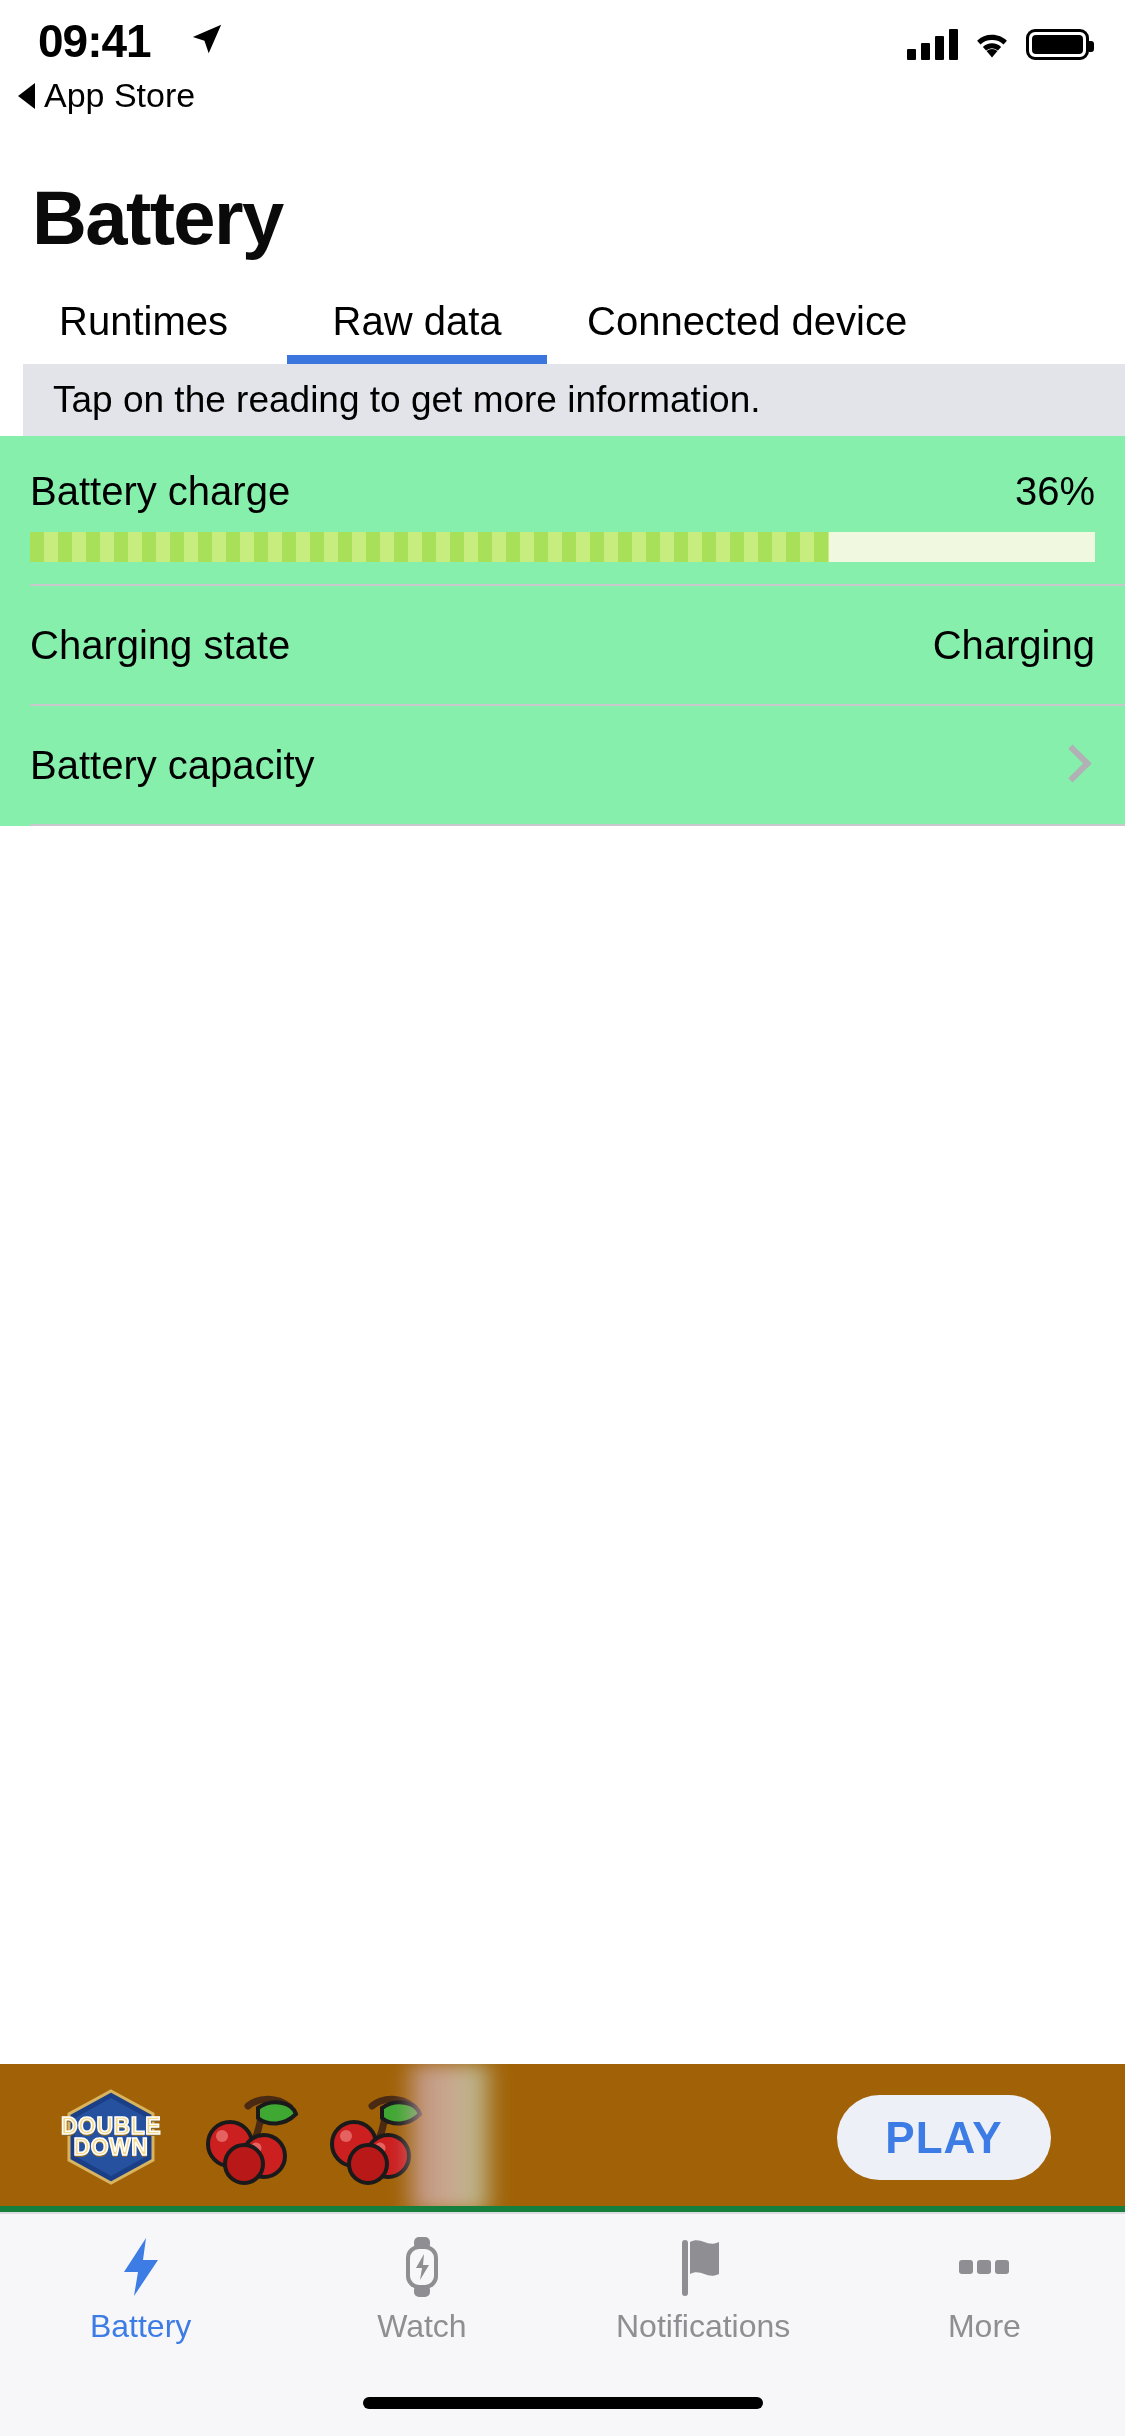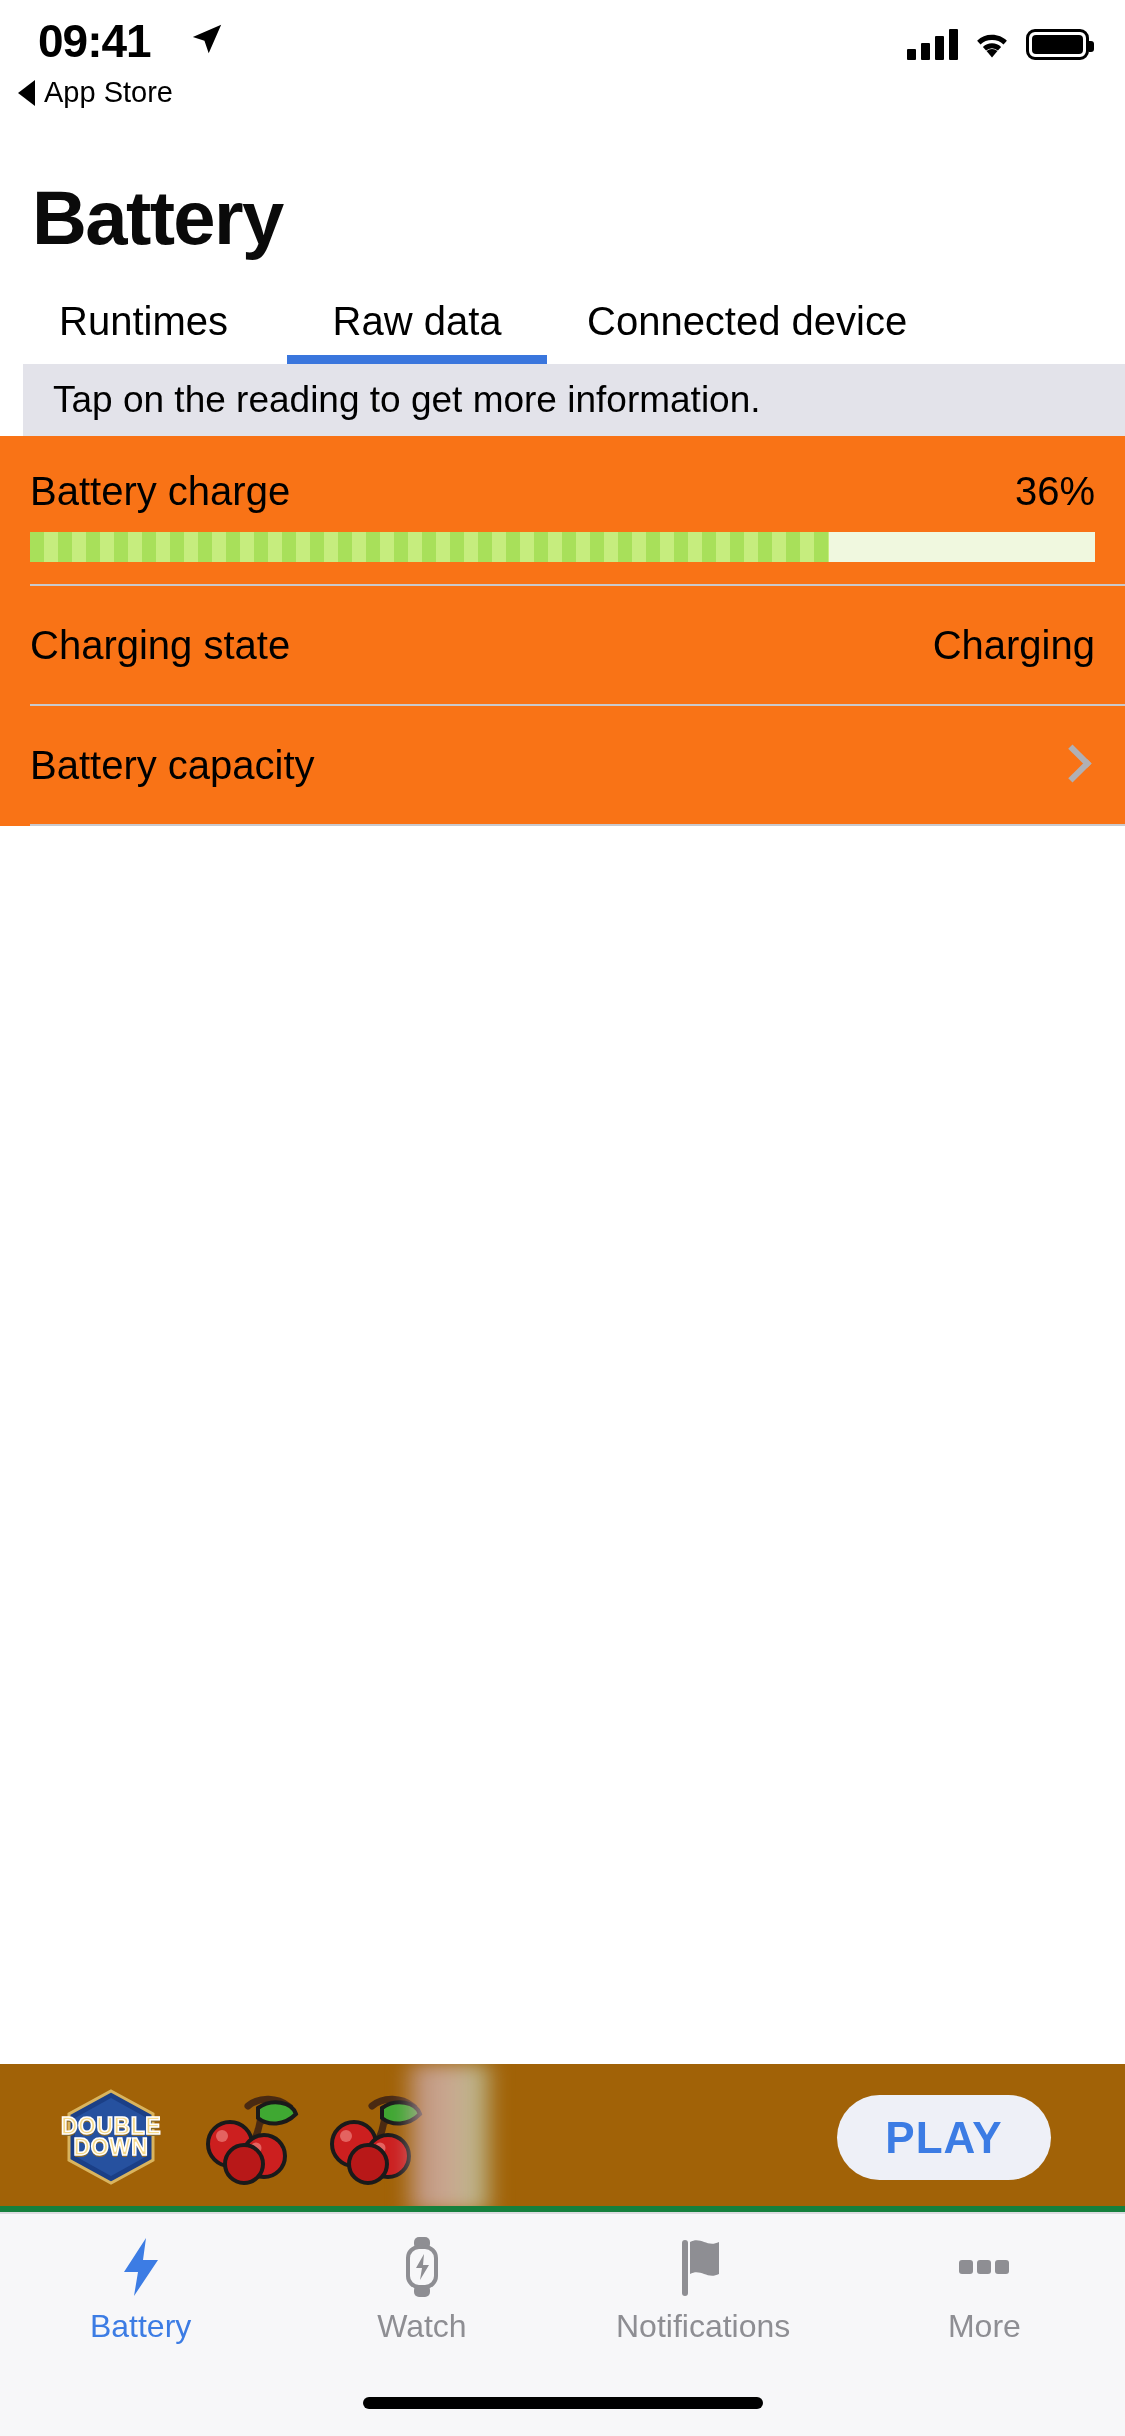--- a/index.html
+++ b/index.html
@@ -29,21 +29,21 @@
     font-size:46px; font-weight:700; letter-spacing:-1px;
     color:#000;
   }
   .sb-loc {
     position:absolute; left:190px; top:22px;
     width:34px; height:34px;
   }
   .sb-back {
     position:absolute; left:18px; top:76px;
     display:flex; align-items:center; gap:9px;
-    font-size:29px; color:#000; font-weight:400;
+    font-size:34px; color:#000; font-weight:400;
   }
   .sb-back .tri {
     width:0; height:0;
     border-top:13px solid transparent;
     border-bottom:13px solid transparent;
     border-right:17px solid #000;
   }
   .sb-right {
     position:absolute; right:36px; top:28px;
     display:flex; align-items:flex-end; gap:14px;
@@ -103,21 +103,21 @@
   .hint {
     flex:0 0 auto;
     height:72px;
     background:#e3e3ea;
     display:flex; align-items:center;
     padding-left:30px;
     font-size:37px; color:#000;margin-left:23px;
   }
 
   
-  .list { flex:0 0 auto; background:#f97316; }
+  .list { flex:0 0 auto; background:#86efac; }
   .row {
     position:relative;
     min-height:118px;
     display:flex; align-items:center; justify-content:space-between;
     padding:0 30px 0 30px;
   }
   .row .label { font-size:40px; color:#000; }
   .row .value { font-size:40px; color:#000; }
   .sep {
     height:2px; background:#c9c9cd;

